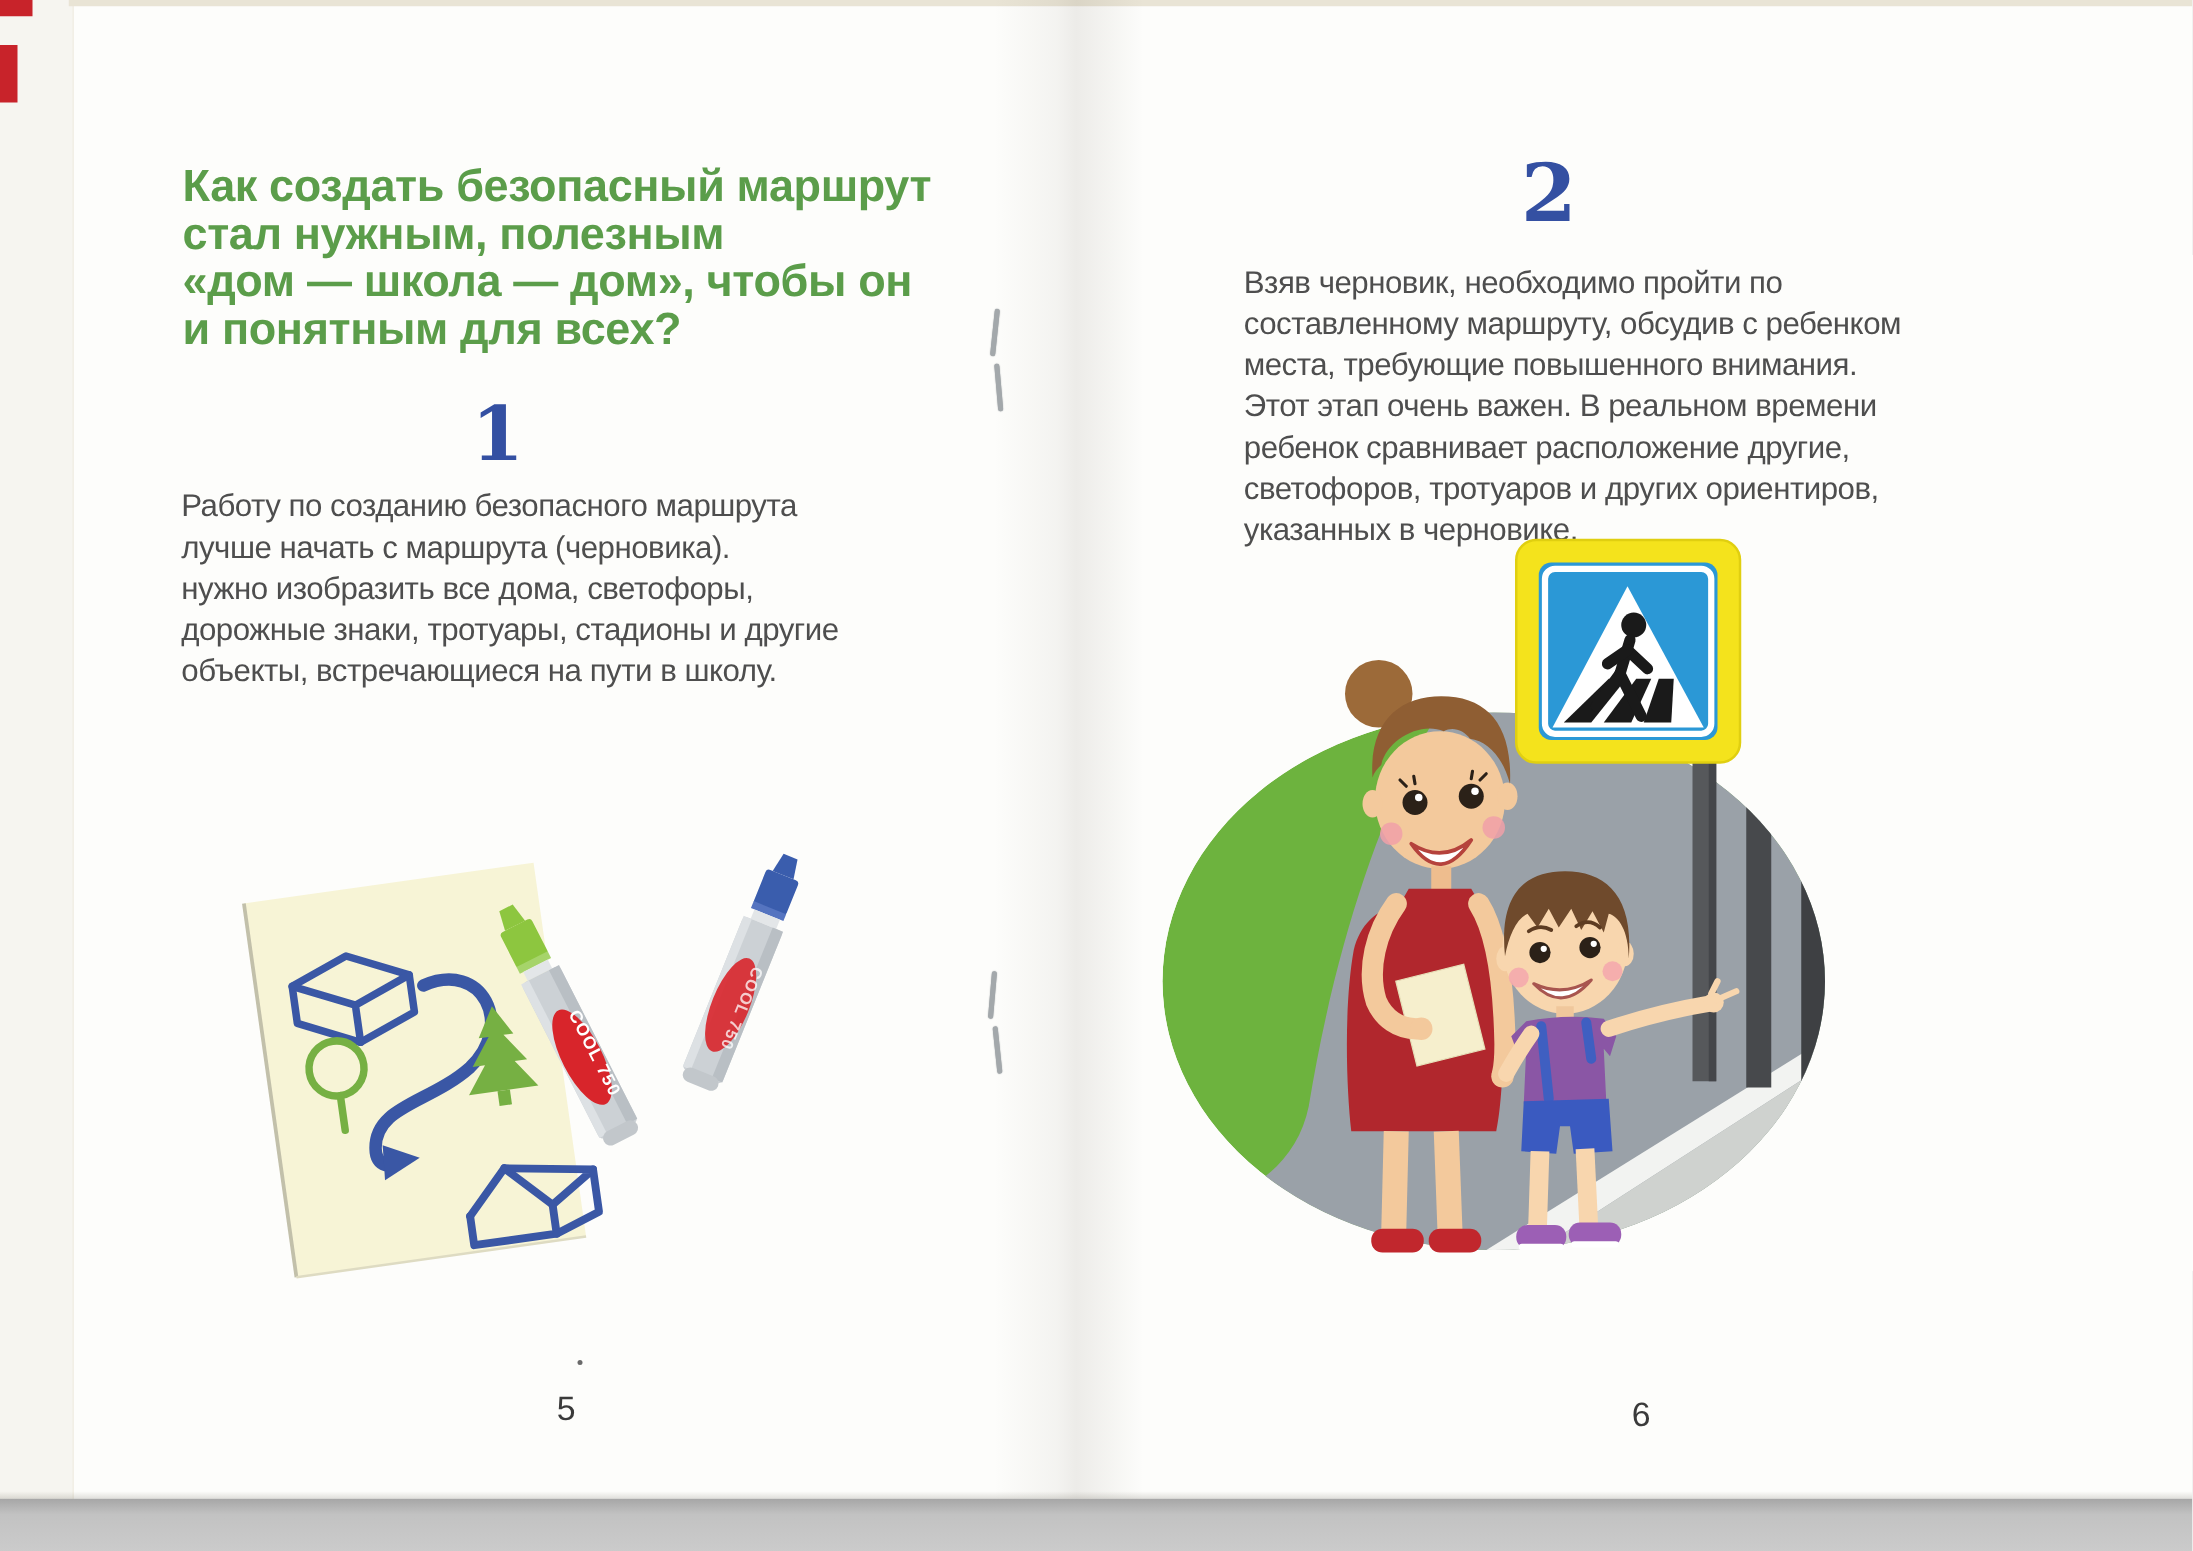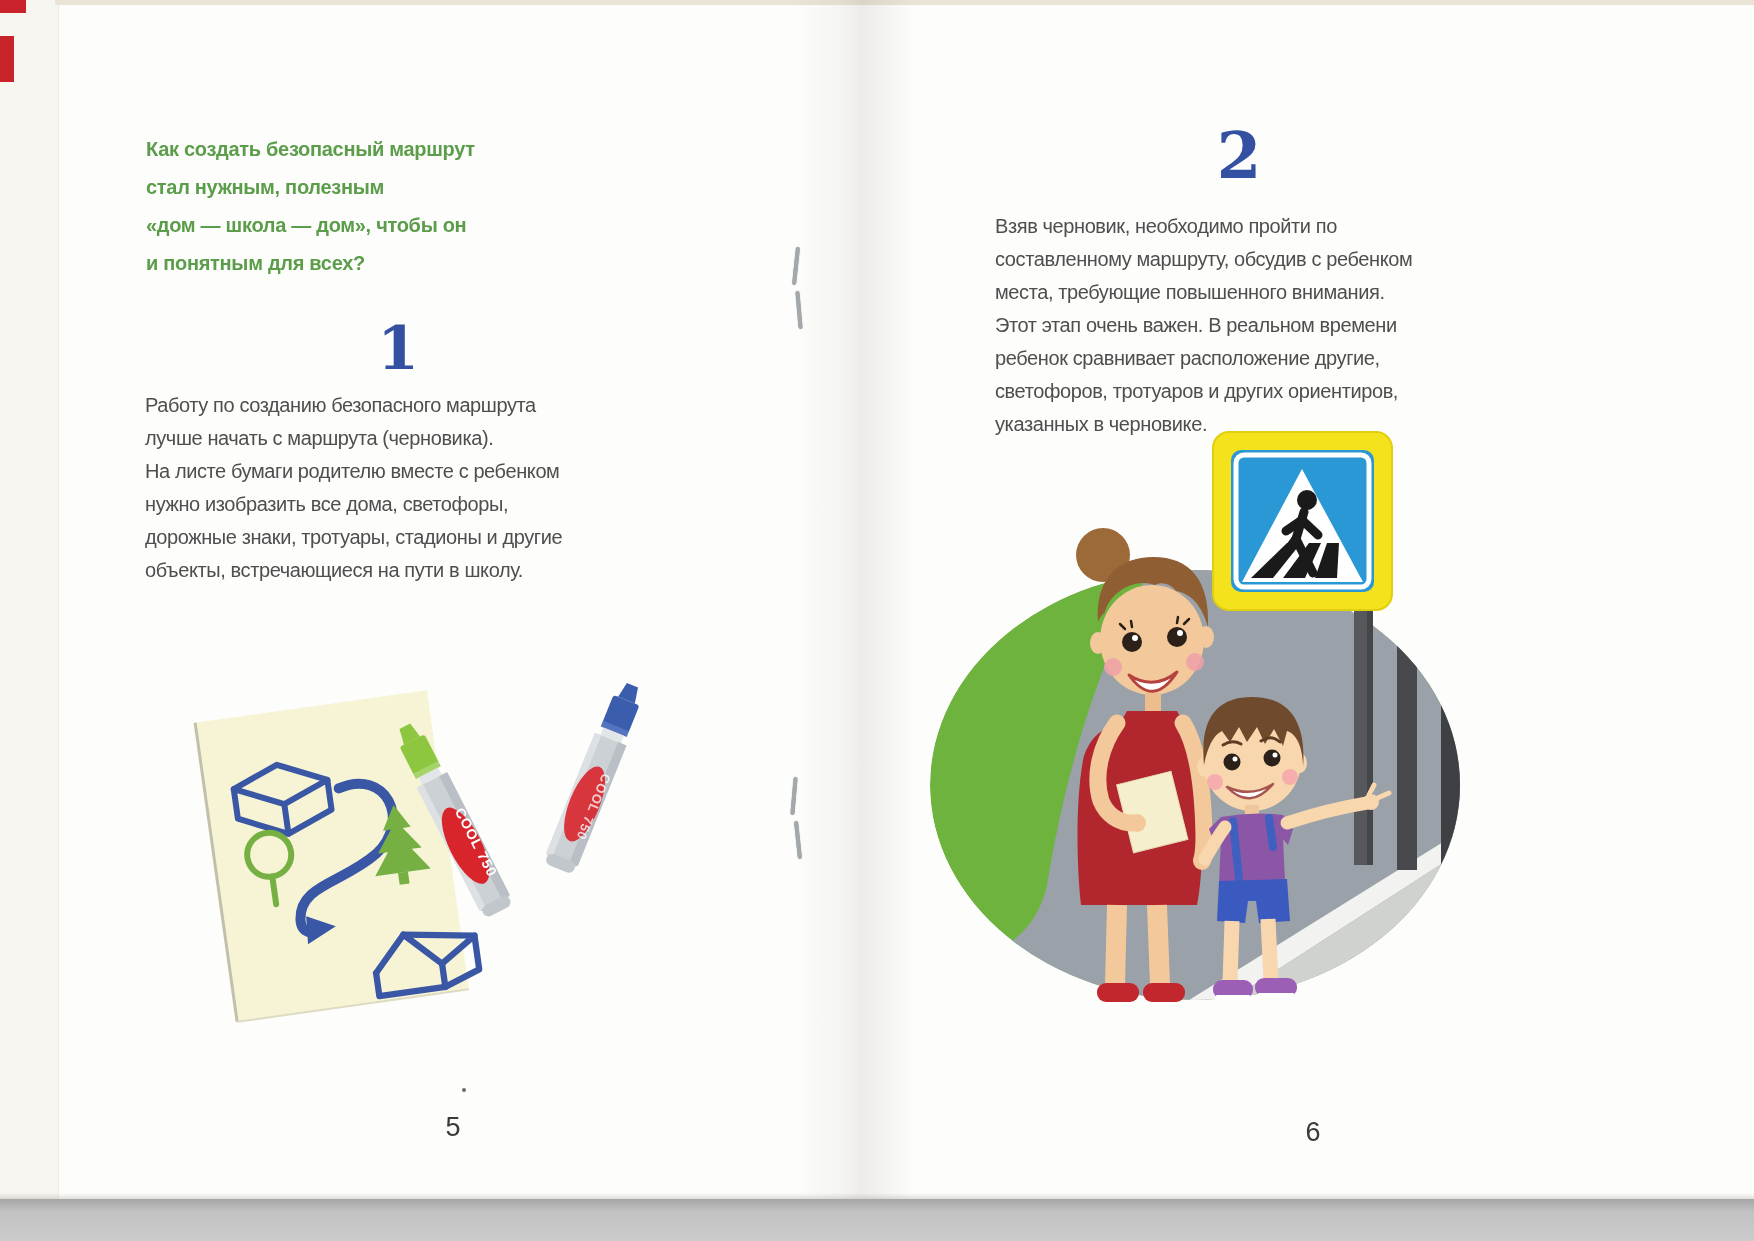--- a/index.html
+++ b/index.html
@@ -13,26 +13,26 @@
               background:linear-gradient(180deg,#a6a6a6 0%,#c2c2c2 30%,#cbcbcb 100%);}
   .page-bottom-shadow{left:0;top:1193px;width:1754px;height:6px;
               background:linear-gradient(180deg,rgba(0,0,0,0) 0%,rgba(90,85,70,.18) 100%);}
   .red-tab1{left:0;top:0;width:26px;height:13px;background:#c8232a;}
   .red-tab2{left:0;top:36px;width:14px;height:46px;background:#c8232a;}
   .spine-shadow{left:795px;top:0;width:120px;height:1199px;
      background:linear-gradient(90deg,rgba(0,0,0,0) 0%,rgba(70,60,45,.05) 42%,rgba(70,60,45,.09) 55%,rgba(0,0,0,0) 100%);}
   .staple{position:absolute;width:4px;height:38px;background:#a3a8ab;border-radius:3px;box-shadow:0 0 1px #8c9194;}
   .speck{left:462px;top:1088px;width:4px;height:4px;border-radius:50%;background:#6a6a6a;}
   
-  .heading{left:146px;top:130px;color:#5b9d4a;font-weight:bold;font-size:20px;line-height:38px;letter-spacing:-.3px;}
+  .heading{left:146px;top:130px;color:#5b9d4a;font-weight:bold;font-size:36px;line-height:38px;letter-spacing:-.3px;}
   .heading div{white-space:nowrap;}
   .step-num{width:90px;text-align:center;color:#3450a2;font-family:"DejaVu Serif",serif;font-weight:bold;}
   .step1{left:353px;top:318px;font-size:60px;line-height:60px;}
   .step2{left:1194px;top:124px;font-size:64px;line-height:64px;}
-  .body-text{color:#4e4e4e;font-size:20px;line-height:33px;letter-spacing:-.4px;}
+  .body-text{color:#4e4e4e;font-size:25px;line-height:33px;letter-spacing:-.4px;}
   .body-text div{white-space:nowrap;}
   .body-left{left:145px;top:389px;}
   .body-right{left:995px;top:210px;}
   .pagenum{width:60px;text-align:center;color:#3a3a3a;font-size:27px;}
   .pn5{left:423px;top:1112px;}
   .pn6{left:1283px;top:1117px;}
 </style>
 </head>
 <body>
 
@@ -53,21 +53,20 @@
     <div class="abs heading">
       <div>Как создать безопасный маршрут</div>
       <div>стал нужным, полезным</div>
       <div>«дом — школа — дом», чтобы он</div>
       <div>и понятным для всех?</div>
     </div>
     <div class="abs step-num step1">1</div>
     <div class="abs body-text body-left">
       <div>Работу по созданию безопасного маршрута</div>
       <div>лучше начать с маршрута (черновика).</div>
-      <div>На листе бумаги родителю вместе с ребенком</div>
       <div>нужно изобразить все дома, светофоры,</div>
       <div>дорожные знаки, тротуары, стадионы и другие</div>
       <div>объекты, встречающиеся на пути в школу.</div>
     </div>
 
     <svg class="abs" style="left:150px;top:615px;" width="540" height="420" viewBox="0 0 540 420">
 
       <g transform="translate(182,241) rotate(-8)">
         <rect x="-117" y="-151" width="234" height="302" fill="#f7f4d6"></rect>
         <line x1="-117" y1="-151" x2="-117" y2="151" stroke="#c2c0aa" stroke-width="3"></line>

